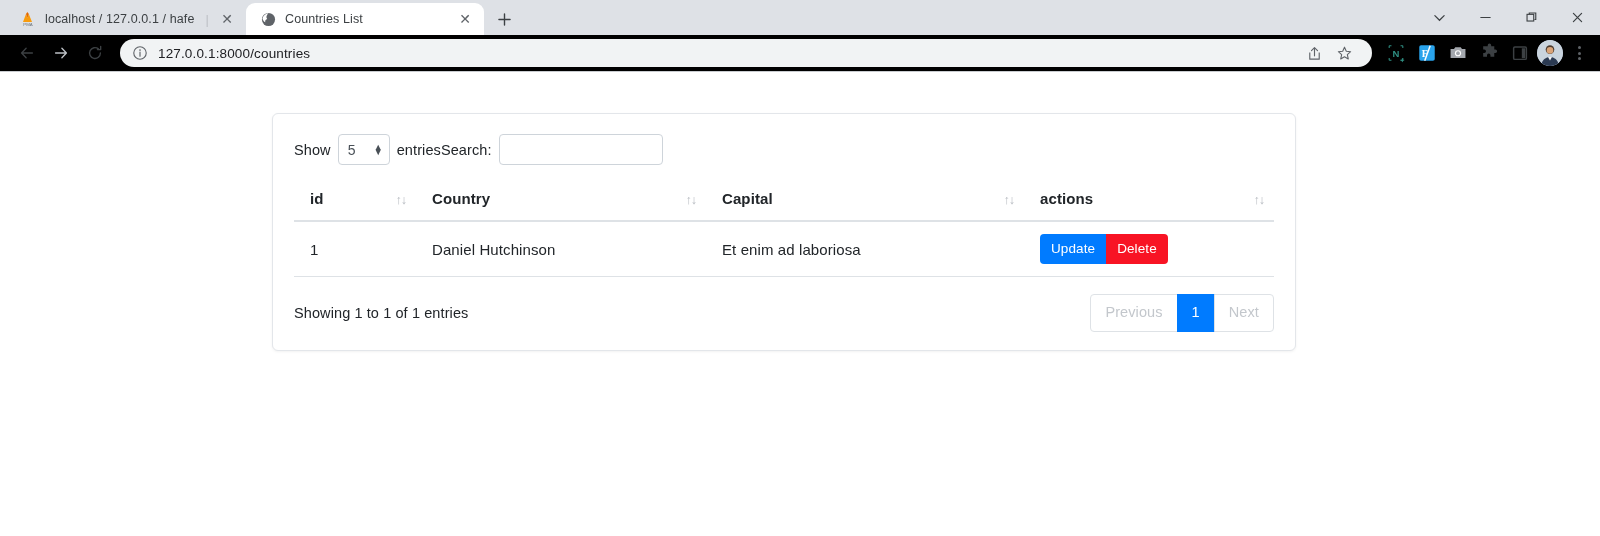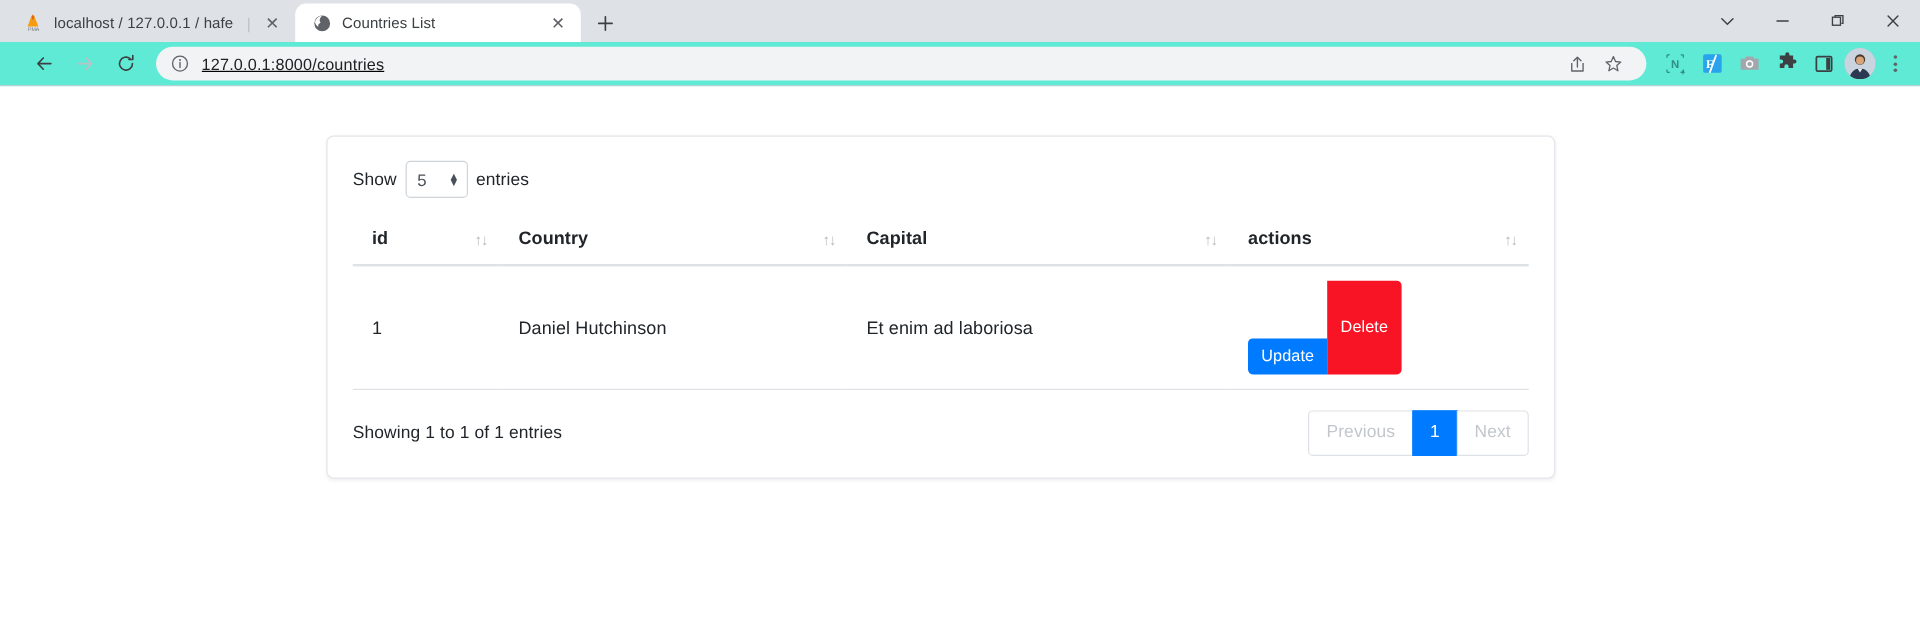--- a/index.html
+++ b/index.html
@@ -88,28 +88,27 @@
   }
   .winbtn {
     width: 46px; height: 35px;
     display: flex; align-items: center; justify-content: center;
     color: #3c4043;
   }
 
   
   .toolbar {
     height: 37px;
-    background: #5eead4;
-    display: flex;
-    align-items: center;
-    padding: 0 8px 0 20px;
+    background: #000000;
+    display: flex;
+    align-items: center;
+    padding: 0 8px 0 10px;
     gap: 0;
     border-bottom: 1px solid #c9ccd0;
     flex: 0 0 37px;
-    text-decoration: underline;
   }
   .navbtn {
     width: 34px; height: 30px;
     display: flex; align-items: center; justify-content: center;
     color: #5f6368;
     border-radius: 50%;
     flex: 0 0 34px;
   }
   .navbtn.disabled { color: #bdc1c6; }
 
@@ -304,21 +303,21 @@
   .act-group { display: inline-flex; }
   .btn-sm {
     font-size: 13.5px;
     padding: 6px 11px;
     border: none;
     color: #ffffff;
     font-family: inherit;
     line-height: 1.35;
     letter-spacing: .1px;
   }
-  .btn-update { background: #007bff; border-radius: 4px 0 0 4px; margin-top: 48px; }
+  .btn-update { background: #007bff; border-radius: 4px 0 0 4px; }
   .btn-delete { background: #f81424; border-radius: 0 4px 4px 0; }
 
   .dt-bottom {
     display: flex;
     align-items: center;
     justify-content: space-between;
     margin-top: 17px;
     gap: 22px;
   }
   .dt-info { font-size: 14.5px; color: #212529; letter-spacing: .1px; }
@@ -514,20 +513,24 @@
             <div class="len-select">
               <span>5</span>
               <span class="spin">
                 <span>▲</span>
                   <span>▼</span>
               </span>
             </div>
             <span>entries</span>
           </div>
 
+          <div class="dt-filter">
+            <span>Search:</span>
+            <input class="search-input" type="text" value="" style="">
+          </div>
         </div>
 
         <table class="dt">
           <thead>
             <tr>
               <th class="col-id">
                 <span>id</span>
                 <span class="sort-ind">↑↓</span>
               </th>
               <th class="col-country">

